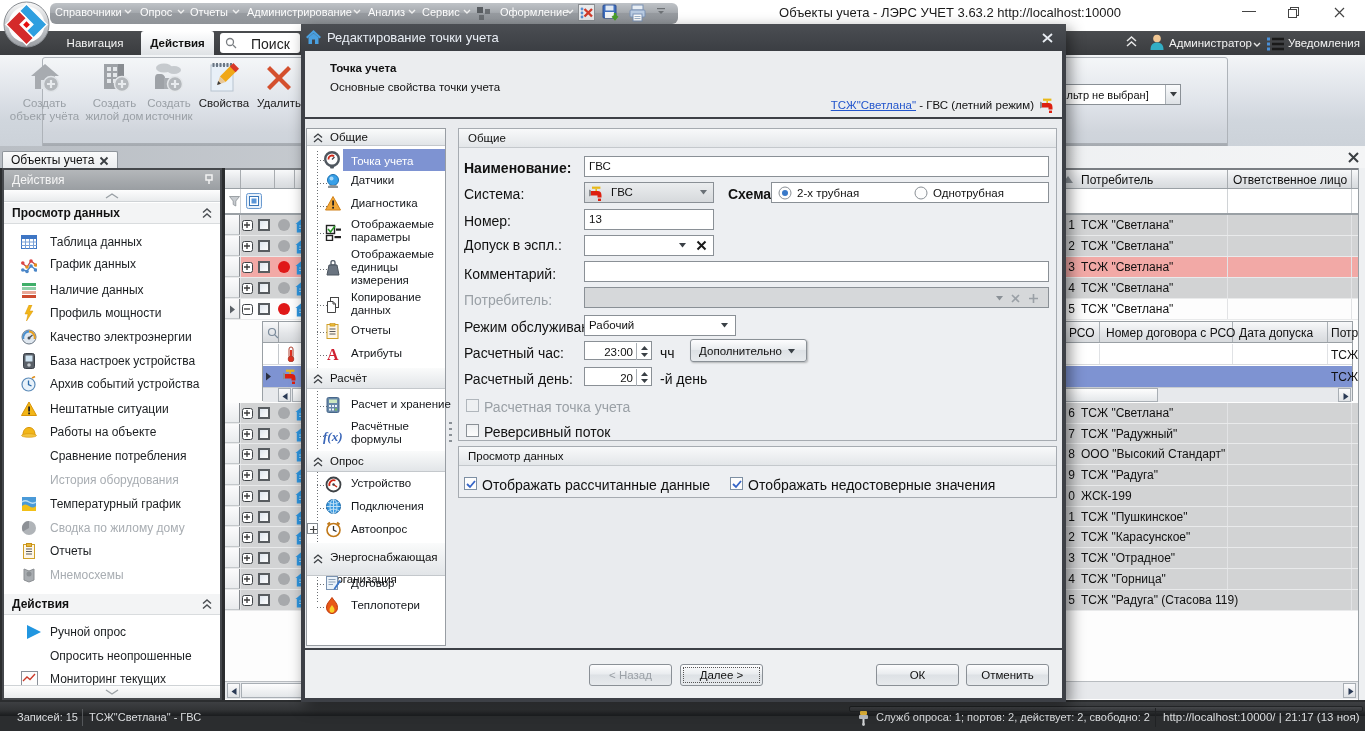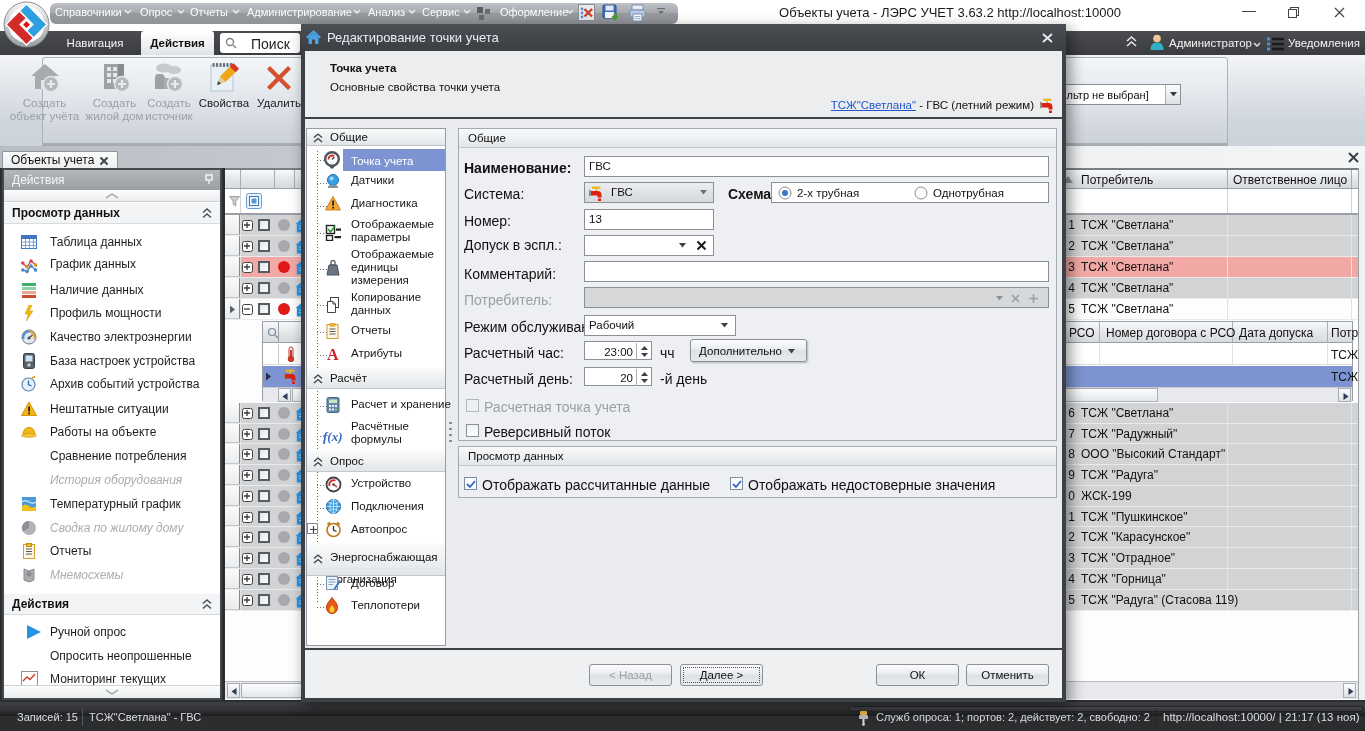--- a/index.html
+++ b/index.html
@@ -28,21 +28,21 @@
 .rbtn .cap.dis { color:#9aa0a6; }
 
 #tabstrip { left:0; top:146px; width:1365px; height:22px; background:linear-gradient(90deg,#b9bec4,#c9cdd2 30%,#eef0f2 75%,#f4f5f6); }
 #doctab { left:2px; top:151px; width:116px; height:17px; background:linear-gradient(#fafbfb,#ebedef); border:1px solid #8f959b; border-bottom:none; border-radius:2px 2px 0 0; color:#111; font-size:12px; padding-left:8px; line-height:16px; }
 
 #lpanel { left:2px; top:168px; width:220px; height:532px; background:#fff; border:2px solid #45484c; }
 #lp-head { position:absolute; left:0; top:0; right:0; height:20px; background:linear-gradient(#b4b7ba,#9a9ea2); color:#f5f5f5; font-size:12px; line-height:20px; padding-left:8px; }
 #lp-collapse { position:absolute; left:0; top:20px; right:0; height:12px; background:linear-gradient(#fdfdfd,#e9ebed); border-bottom:1px solid #cfd3d6; }
 .lsect { position:absolute; left:0; right:0; height:21px; background:#f3f4f5; border-bottom:1px solid #d9dcde; color:#111; font-weight:bold; font-size:12px; line-height:21px; padding-left:8px; }
 .litem { position:absolute; left:46px; color:#1b1e21; font-size:12px; white-space:nowrap; }
-.litem.dis { color:#a8adb2;font-style:italic; }
+.litem.dis { color:#a8adb2; }
 .licon { position:absolute; left:17px; width:16px; height:16px; }
 
 #grid { left:225px; top:168px; width:1133px; height:532px; background:#fdfdfd; border-top:2px solid #7a7e83; }
 .gpart { position:absolute; }
 .ghead { background:linear-gradient(#f8f9fa,#e4e6e9 55%,#d7dadd); border-bottom:1px solid #9aa0a5; }
 .grow  { background:#d2d3d4; border-bottom:1px solid #e9eaeb; }
 .grow.pink { background:#f2a9a6; }
 .grow.white { background:#fdfdfd; }
 .gtext { position:absolute; color:#111; font-size:12px; line-height:20px; white-space:nowrap; }
 

